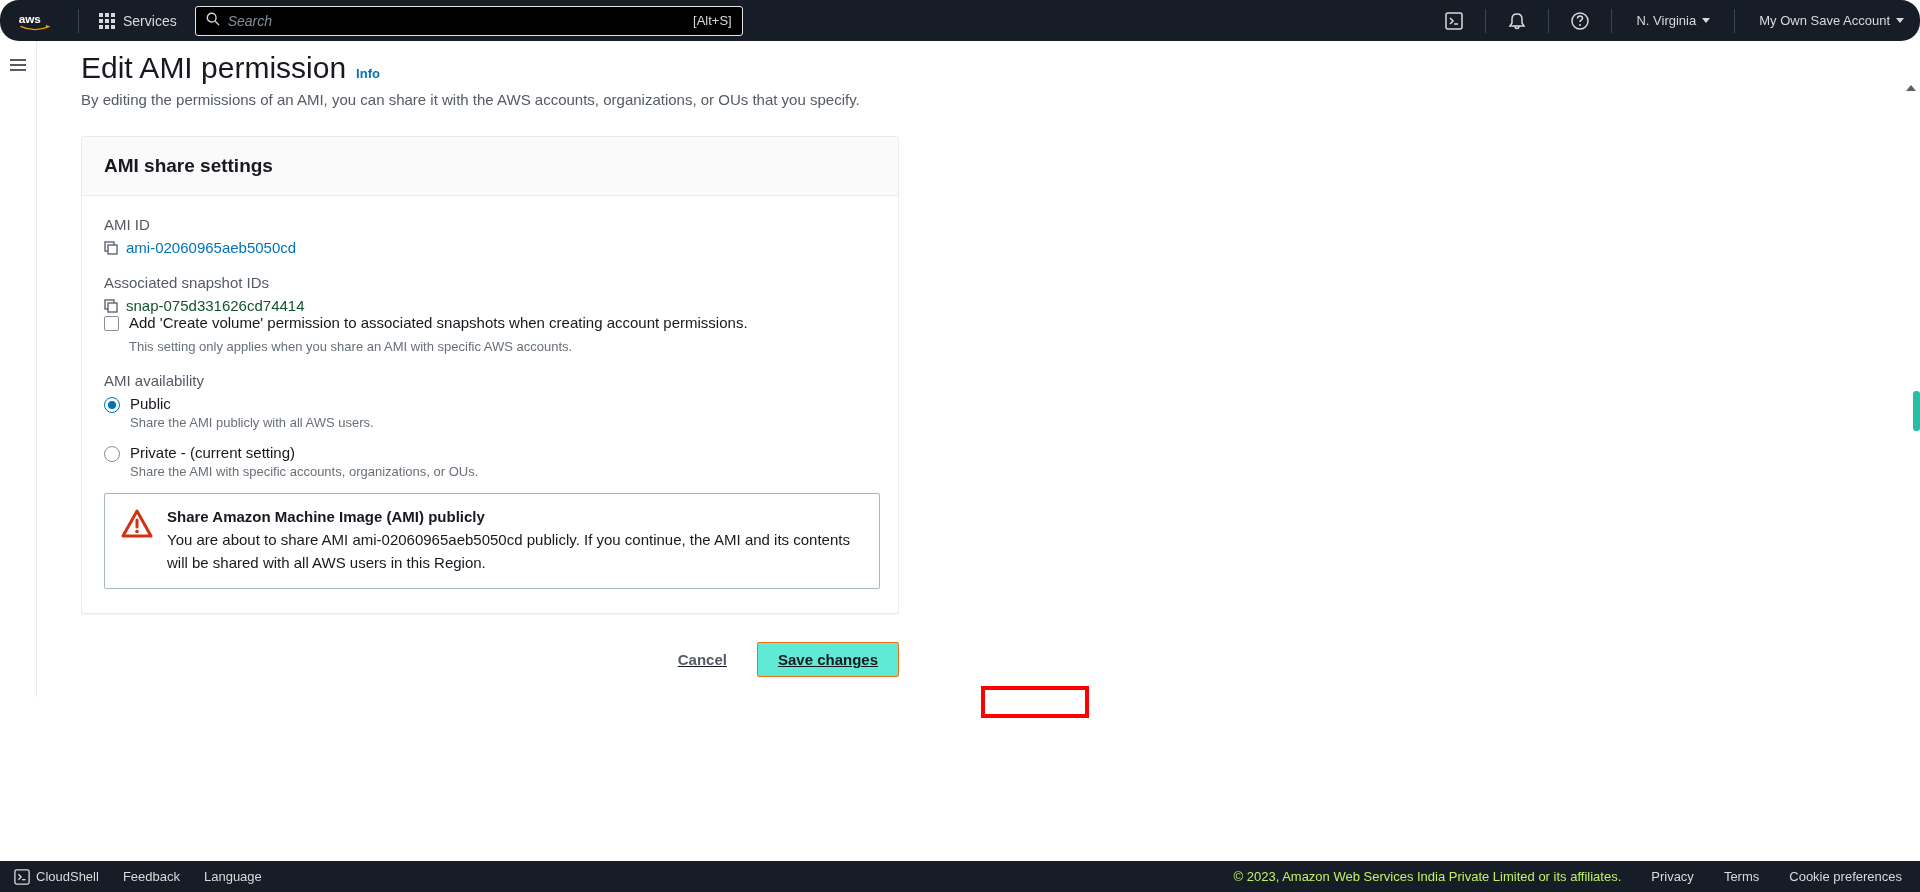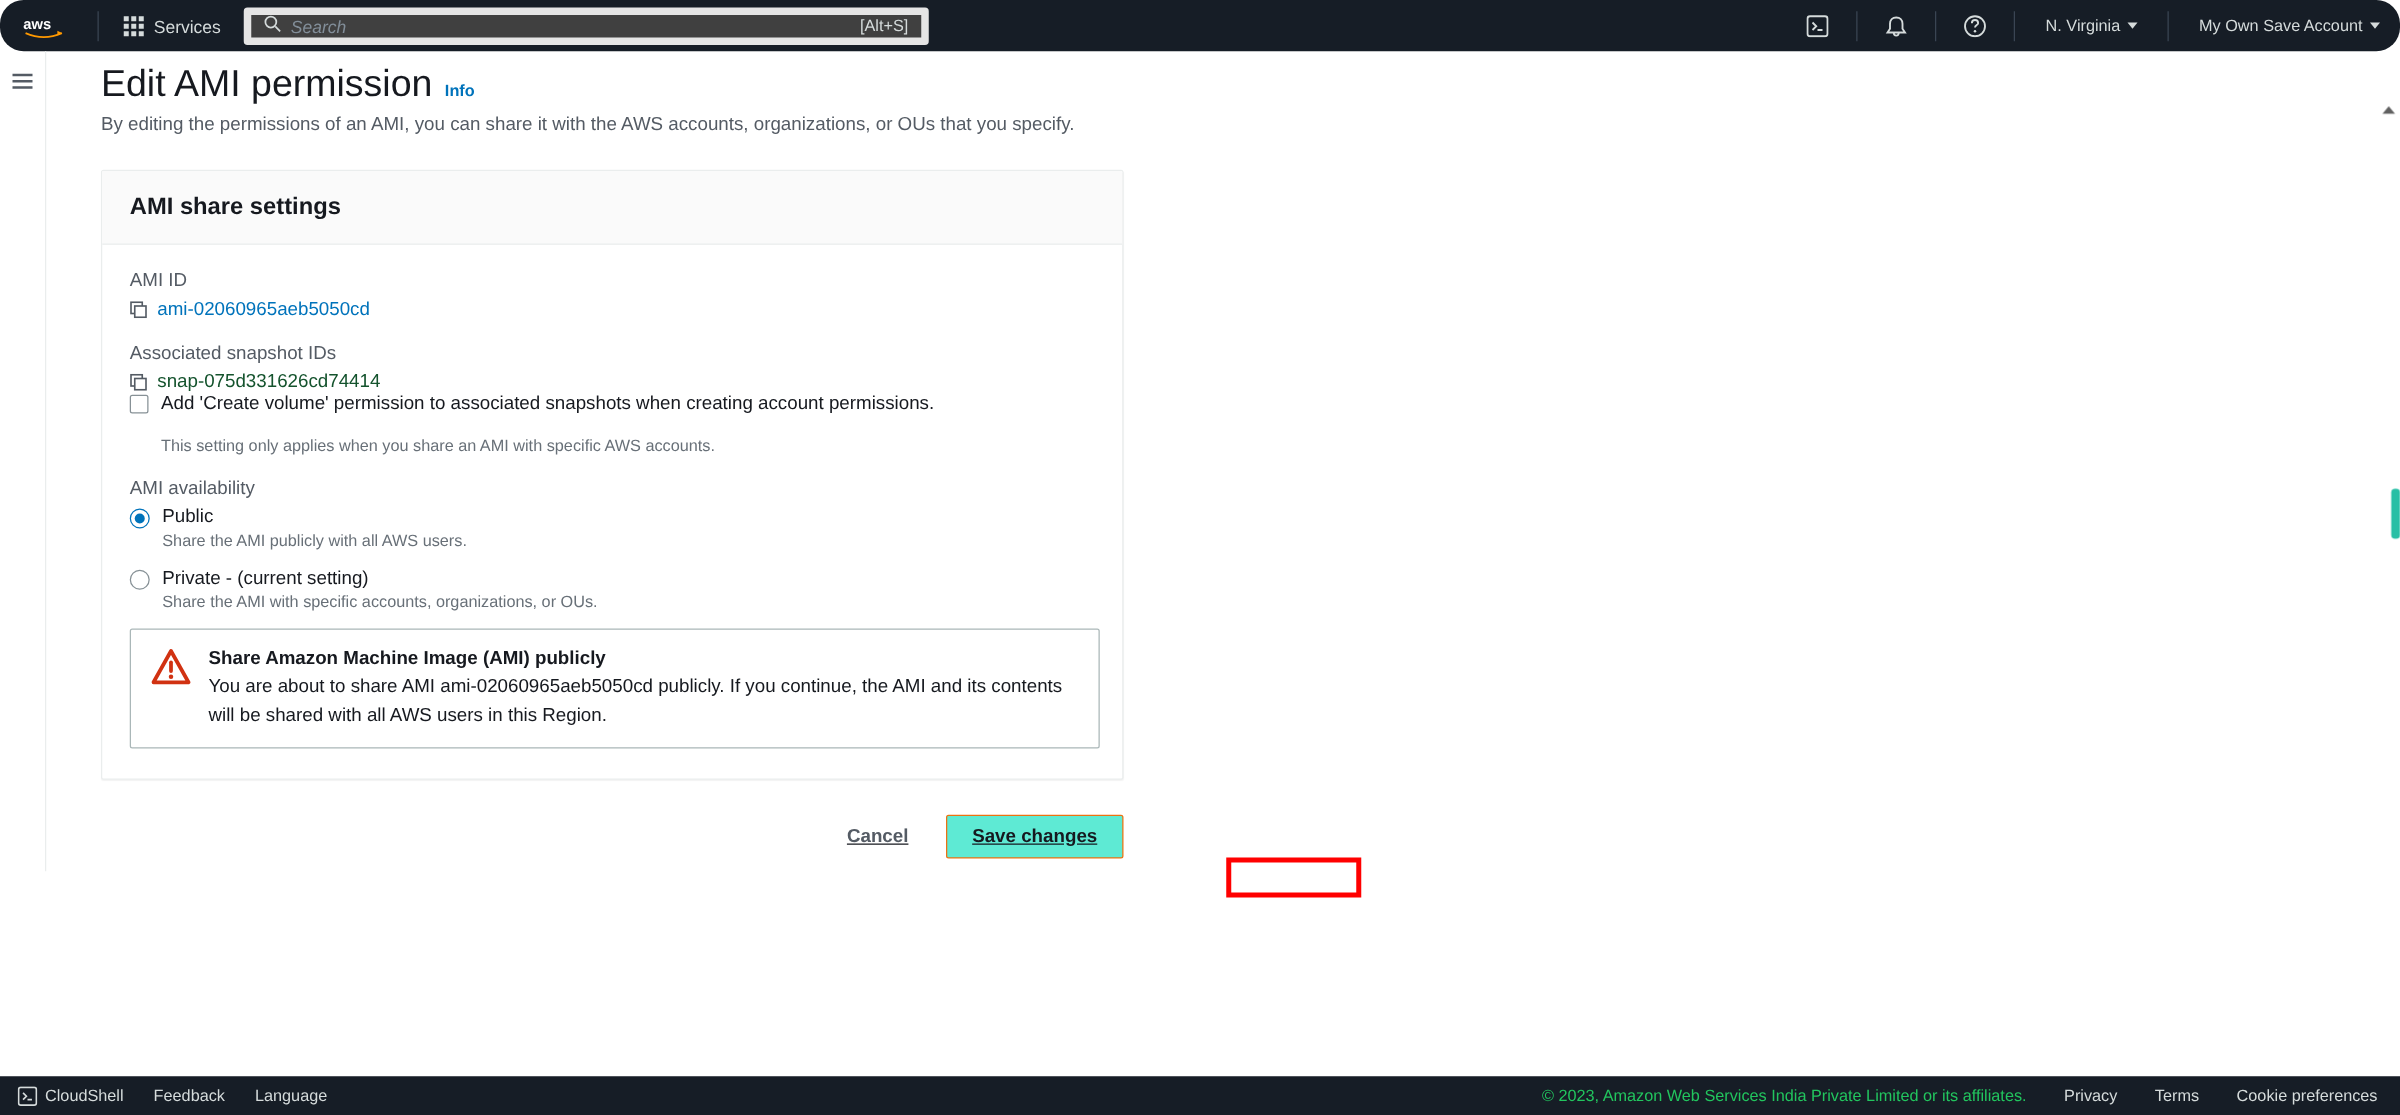--- a/index.html
+++ b/index.html
@@ -7,21 +7,21 @@
   
   
   .topnav { background: #161d26; height: 41px; display: flex; align-items: center; color: #d5dbdb; position: relative; border-radius: 19px; }
   .aws-logo { margin-left: 18px; margin-right: 18px; display: flex; align-items: center; }
   .aws-logo svg { width: 34px; height: 20px; }
   .nav-divider { width: 1px; height: 24px; background: #3a4553; margin: 0 8px; }
   .services-btn { display: flex; align-items: center; gap: 8px; color: #d5dbdb; padding: 0 12px; height: 41px; }
   .grid-icon { display: grid; grid-template-columns: repeat(3, 4px); grid-template-rows: repeat(3, 4px); gap: 2px; }
   .grid-icon span { background: #d5dbdb; width: 4px; height: 4px; }
   .search-wrap { flex: 0 0 548px; margin-left: 6px; }
-  .search-box { background: #404040; border: 6px solid #e5e5e5; border-radius: 3px; height: 30px; display: flex; align-items: center; padding: 0 10px; color: #95a5a6; }
+  .search-box { background: #000000; border: 1px solid #e5e5e5; border-radius: 3px; height: 30px; display: flex; align-items: center; padding: 0 10px; color: #95a5a6; }
   .search-icon { margin-right: 8px; }
   .search-input-fake { flex: 1; color: #828e99; font-style: italic; }
   .search-shortcut { color: #d5dbdb; font-size: 13px; }
   .nav-spacer { flex: 1; }
   .nav-icon-btn { padding: 0 14px; height: 41px; display: flex; align-items: center; color: #d5dbdb; }
   .nav-text-btn { padding: 0 16px; height: 41px; display: flex; align-items: center; gap: 6px; color: #d5dbdb; font-size: 13px; }
   .caret-down { width: 0; height: 0; border-left: 4px solid transparent; border-right: 4px solid transparent; border-top: 5px solid #d5dbdb; }
   
   
   .main-wrap { display: flex; height: 656px; position: relative; }
@@ -40,21 +40,21 @@
   .panel-header { background: #fafafa; border-bottom: 1px solid #eaeded; padding: 18px 22px; }
   .panel-header h2 { font-size: 19px; font-weight: 700; color: #16191f; }
   .panel-body { padding: 20px 22px 24px; }
   
   .field-label { color: #545b64; font-size: 15px; margin-bottom: 6px; }
   .field-row { display: flex; align-items: center; gap: 8px; margin-bottom: 18px; }
   .copy-icon { width: 14px; height: 14px; flex-shrink: 0; }
   .ami-link { color: #0073bb; font-size: 15px; }
   .snap-text { color: #14532d; font-size: 15px; }
   
-  .checkbox-row { display: flex; align-items: flex-start; gap: 10px; margin-top: -8px; margin-bottom: 18px;}
+  .checkbox-row { display: flex; align-items: flex-start; gap: 10px; margin-top: -8px; margin-bottom: 8px;}
   .checkbox-box { width: 15px; height: 15px; border: 1px solid #879196; border-radius: 2px; margin-top: 2px; flex-shrink: 0; }
   .checkbox-label { font-size: 15px; color: #16191f; }
   .help-text { color: #687078; font-size: 13px; margin-left: 25px; margin-bottom: 18px; margin-top: 2px;}
   
   .radio-group { margin-top: 4px; }
   .radio-row { display: flex; align-items: flex-start; gap: 10px; margin-bottom: 2px; }
   .radio-outer { width: 16px; height: 16px; border: 1px solid #879196; border-radius: 50%; margin-top: 2px; flex-shrink: 0; display: flex; align-items: center; justify-content: center; }
   .radio-outer.selected { border-color: #0073bb; }
   .radio-inner { width: 8px; height: 8px; border-radius: 50%; background: #0073bb; }
   .radio-label { font-size: 15px; }
@@ -74,21 +74,21 @@
   
   .scroll-up-arrow { position: absolute; top: 44px; right: 4px; width: 0; height: 0; border-left: 5px solid transparent; border-right: 5px solid transparent; border-bottom: 6px solid #606060; }
   .scroll-grip { position: absolute; top: 350px; right: 0; width: 7px; height: 40px; background: #26bfa5; border-radius: 3px;}
   
   
   .footer { position: absolute; bottom: 0; left: 0; right: 0; height: 31px; background: #161d26; color: #d5dbdb; display: flex; align-items: center; font-size: 13px; }
   .footer-left { display: flex; align-items: center; gap: 24px; padding-left: 14px; }
   .footer-item { display: flex; align-items: center; gap: 6px; }
   .footer-spacer { flex:1; }
   .footer-right { display: flex; align-items: center; gap: 30px; padding-right: 18px; }
-  .footer-copy { color: #22c55e; }
+  .footer-copy { color: #bef264; }
   .footer-link { color: #d5dbdb; }
 </style>
 </head>
 <body>
 
 <div class="topnav">
   <div class="aws-logo">
     <svg viewBox="0 0 36 22">
         <text x="0" y="13" fill="#ffffff" font-size="13" font-weight="700" font-family="Arial">aws</text>
         <path d="M2 17 Q18 24 34 17" stroke="#ff9900" stroke-width="1.6" fill="none"></path>

